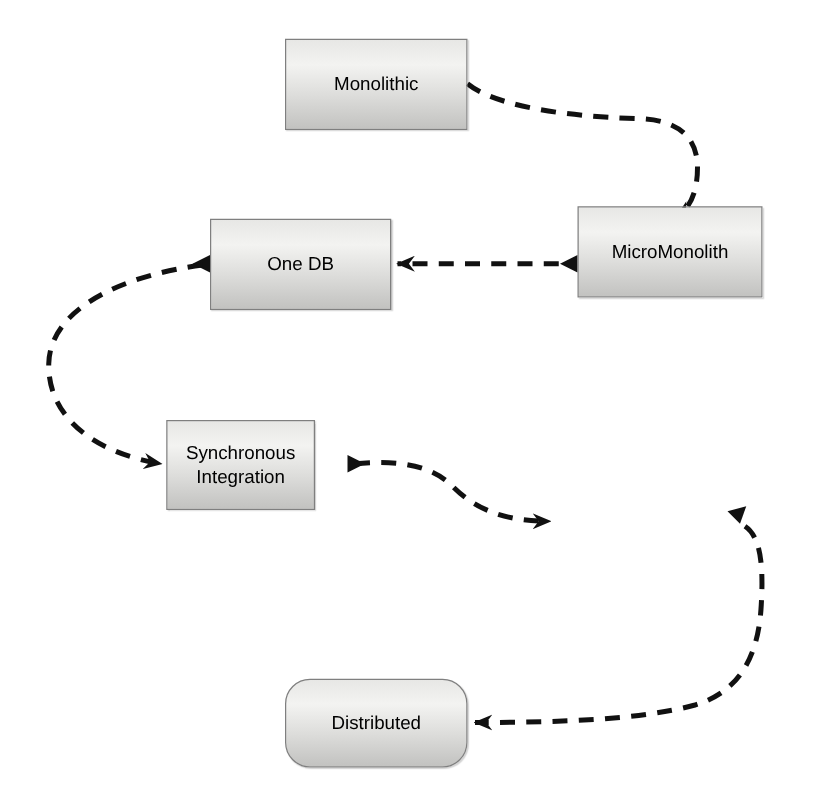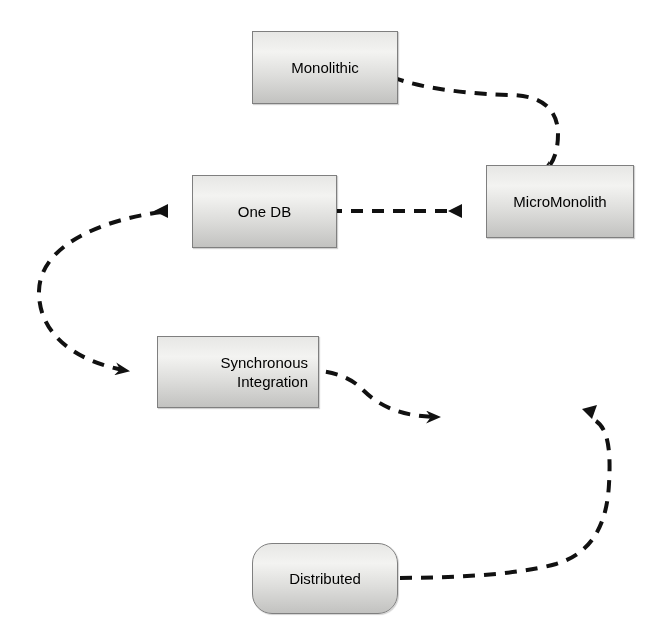--- a/index.html
+++ b/index.html
@@ -38,26 +38,25 @@
     align-items: center;
     justify-content: center;
     text-align: center;
     border: 1px solid var(--nodeborder, #7f7f7f);
     background: linear-gradient(to bottom, #e7e7e5 0%, #f3f3f1 28%, #dddddb 62%, #c2c2c0 100%);
     box-shadow: 1px 1px 1px rgba(0,0,0,0.18);
     color: var(--text, #000000);
     font-size: 15px;
     line-height: 19px;
     padding: 2px 10px;
-    margin-left: 24px;
   }
   .node-monolithic   { left: 228px; top: 31px;  width: 146px; height: 73px; }
   .node-one-db       { left: 168px; top: 175px; width: 145px; height: 73px; text-align: right; }
   .node-micromonolith{ left: 462px; top: 165px; width: 148px; height: 73px; }
-  .node-sync         { left: 133px; top: 336px; width: 162px; height: 72px; text-align: right; }
+  .node-sync         { left: 133px; top: 336px; width: 119px; height: 72px; }
   .node-org          { left: 444px; top: 382px; width: 146px; height: 73px; }
   .node-distributed  { left: 228px; top: 543px; width: 146px; height: 71px; border-radius: 20px; }
 </style>
 </head>
 <body>
 
 <div id="canvas">
 
   <svg id="edges" viewBox="0 0 658 642" xmlns="http://www.w3.org/2000/svg">
     <defs>

